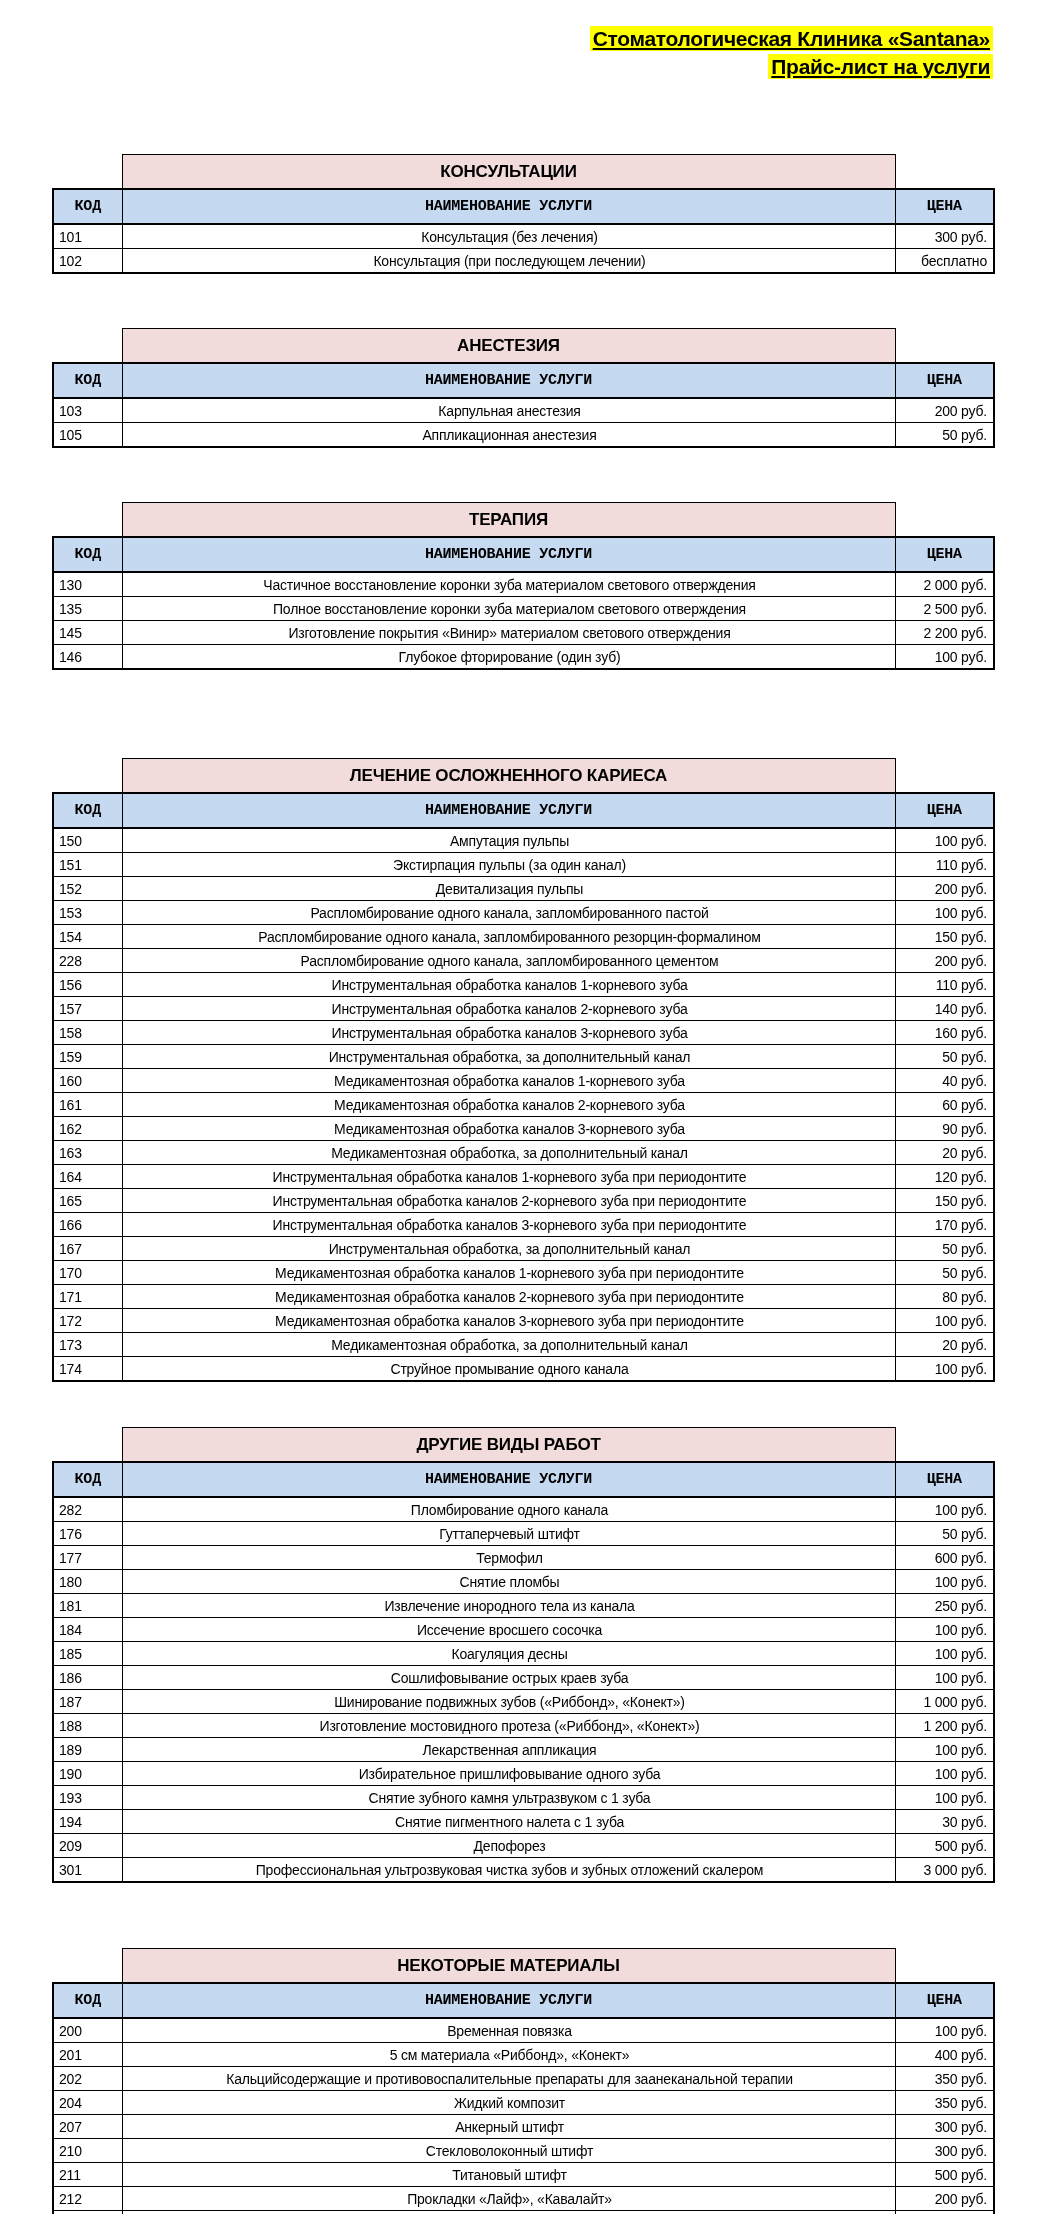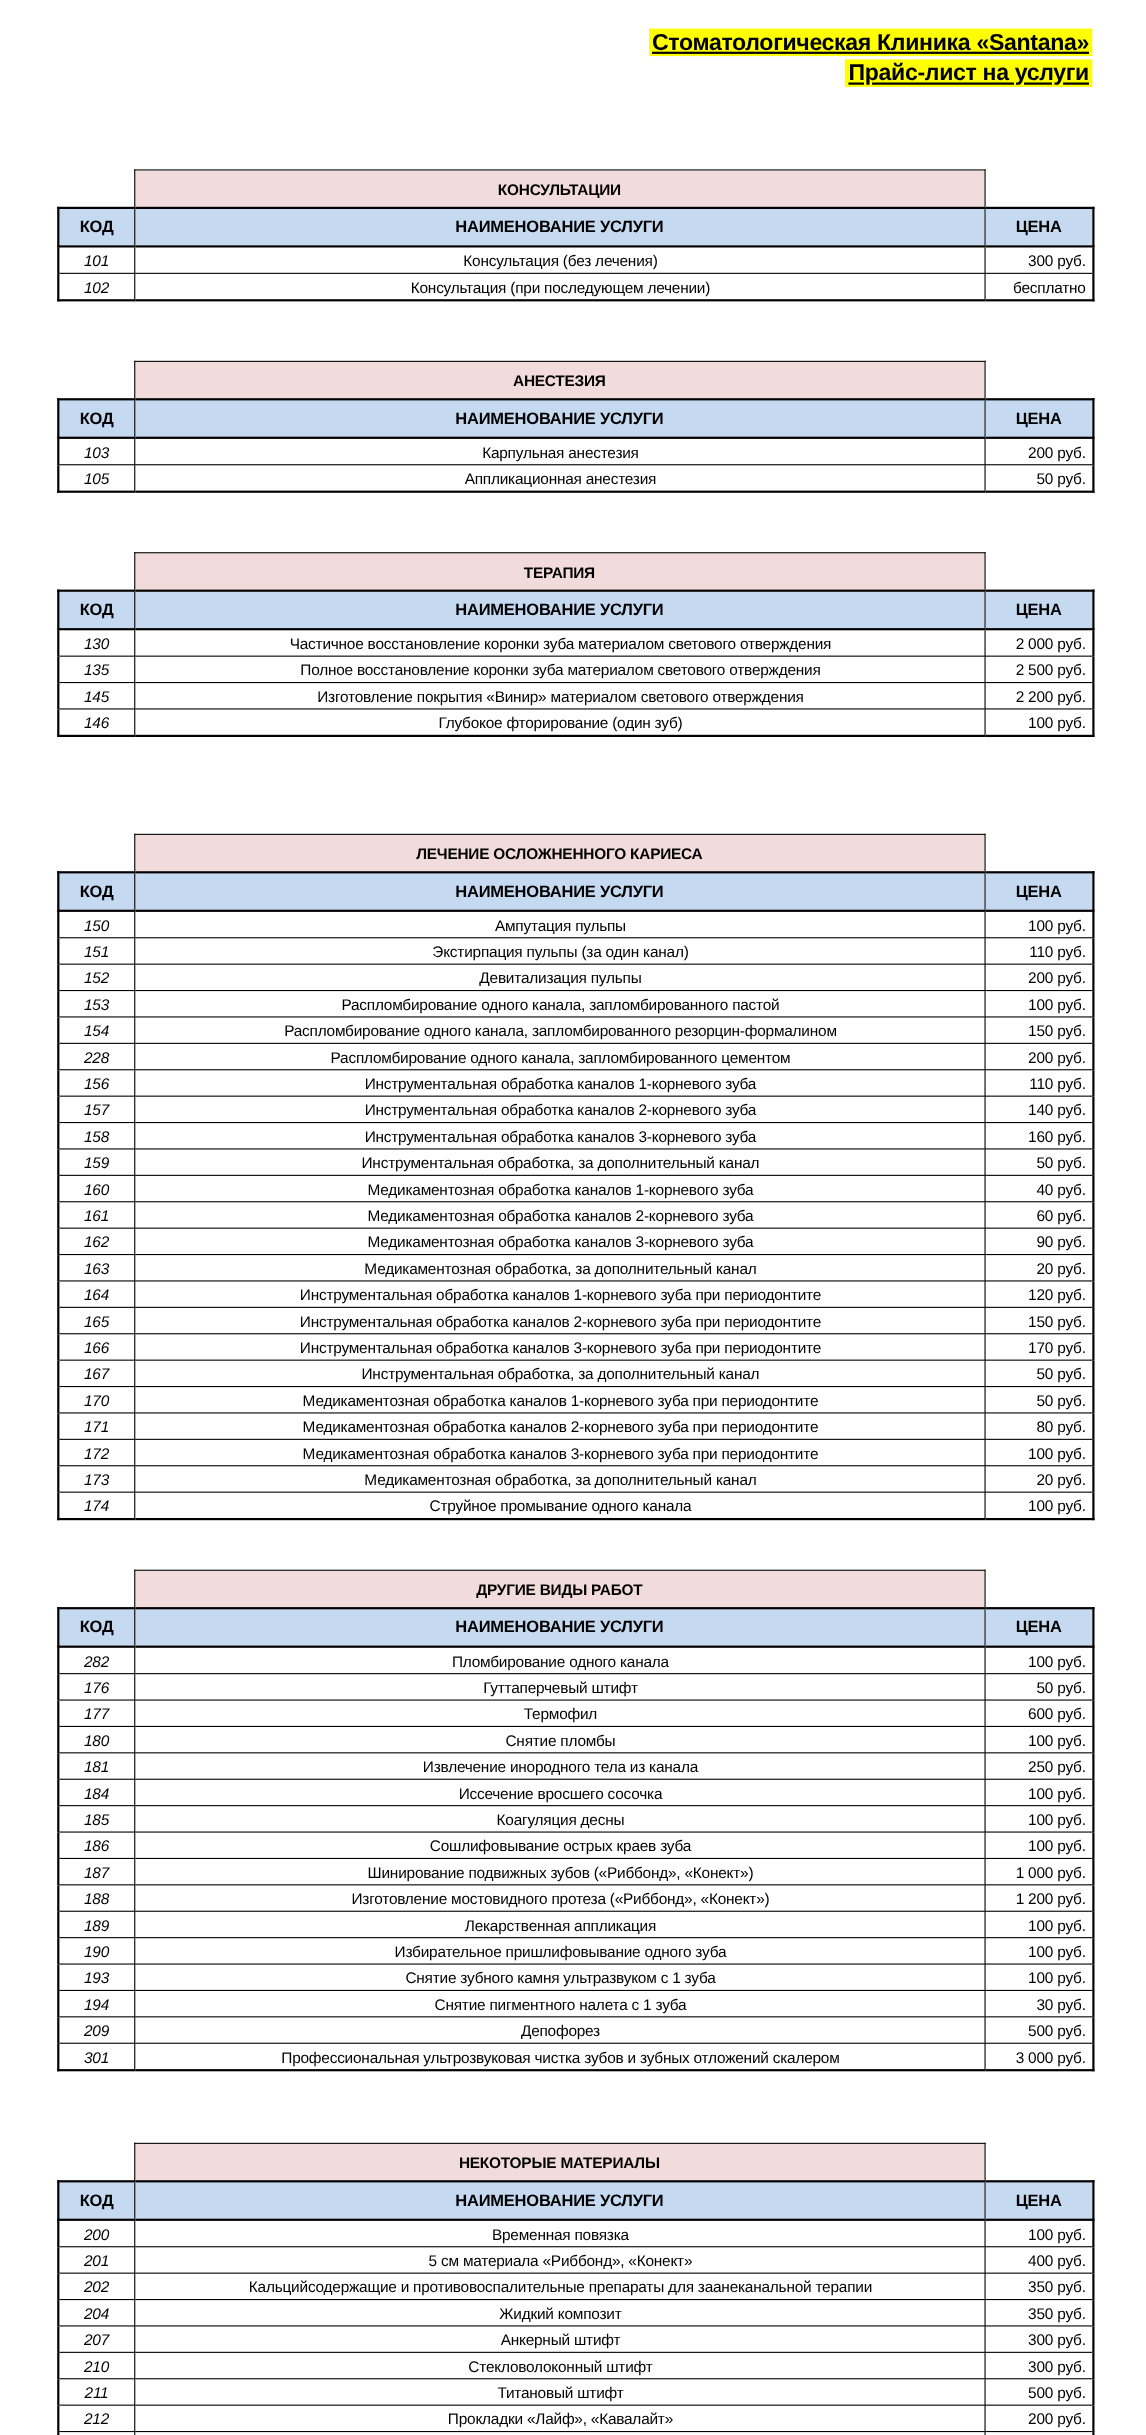--- a/index.html
+++ b/index.html
@@ -52,38 +52,39 @@
   }
   
   tr.band-row td.band-spacer{
     border:none;
     background:transparent;
   }
   tr.band-row td.band{
     background:var(--band);
     border:1.5px solid var(--bc);
     font-weight:bold;
-    font-size:14px;
+    font-size:17px;
     text-align:center;
     height:33px;
   }
   
   tr.header-row td{
     background:var(--hdr);
     font-weight:bold;
     font-size:15px;
     text-align:center;
     height:33px;
     border-top:2px solid var(--bc);
     border-bottom:2px solid var(--bc);
+    font-family:Liberation Mono, monospace;
   }
   tr.header-row td:first-child{border-left:2px solid var(--bc);}
   tr.header-row td:last-child{border-right:2px solid var(--bc);}
   
-  tbody td.code-cell{text-align:center;border-left:2px solid var(--bc);font-style:italic;}
+  tbody td.code-cell{border-left:2px solid var(--bc);}
   tbody td.name-cell{text-align:center;padding-left:7px;}
   tbody td.price-cell{text-align:right;border-right:2px solid var(--bc);padding-right:6px;}
   tbody tr:last-child td{border-bottom:2px solid var(--bc);}
 </style>
 </head>
 <body>
 
 <div class="title-wrap">
   <span class="title-line"><span class="hl">Стоматологическая Клиника «Santana»</span></span>
   <span class="title-line"><span class="hl">Прайс-лист на услуги</span></span>

